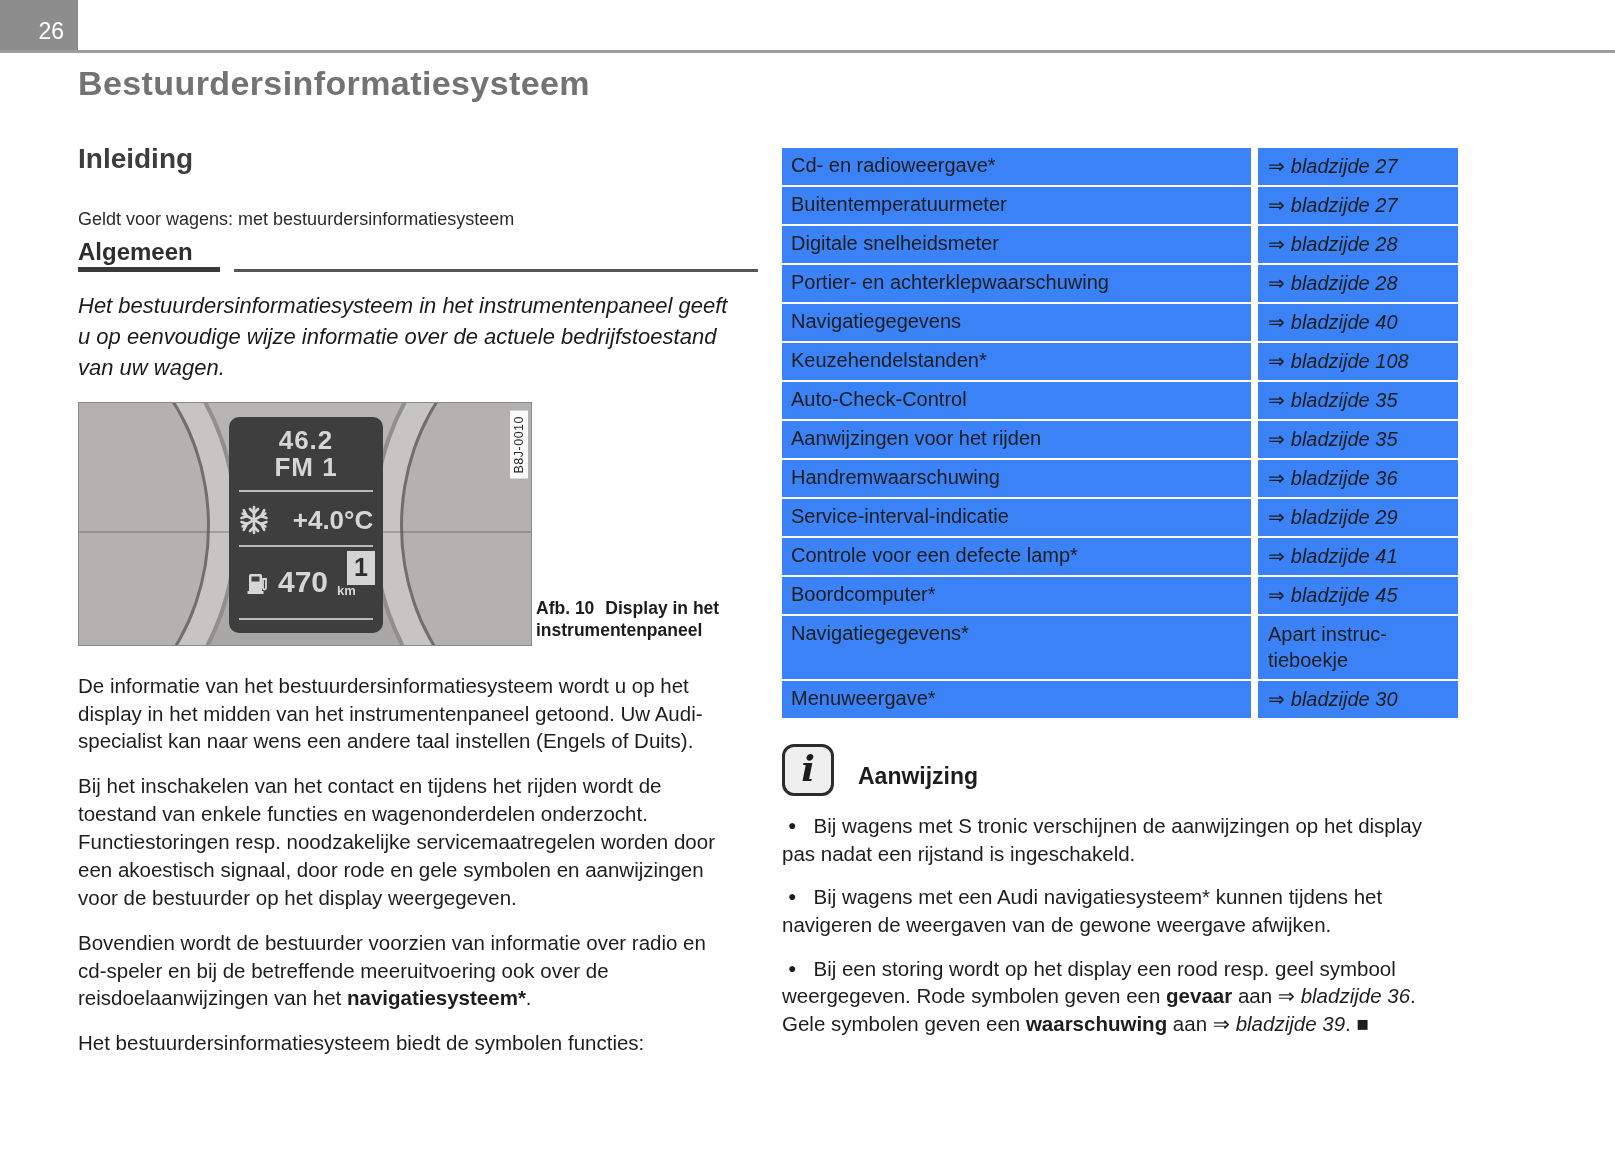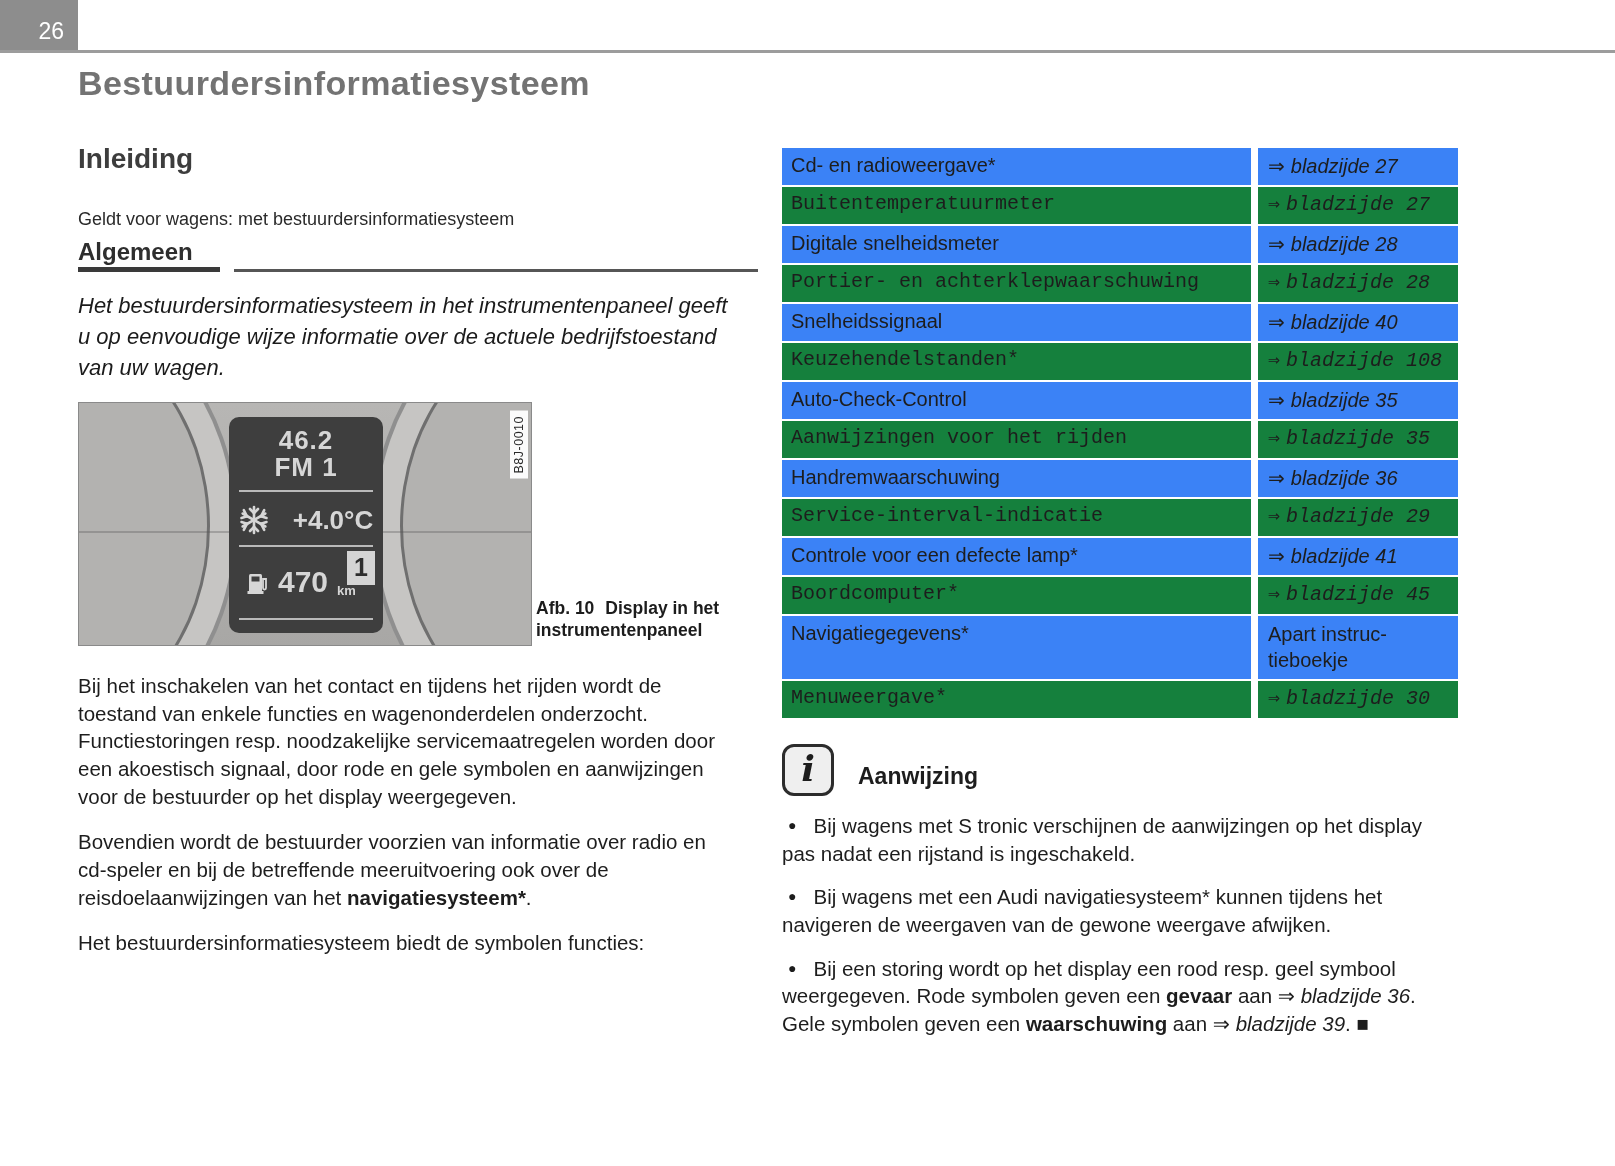--- a/index.html
+++ b/index.html
@@ -57,21 +57,21 @@
 
   .body-paras p{font-size:20.5px;line-height:1.36;margin:17px 0 0 0;width:657px;}
   .body-paras p:first-child{margin-top:26px;}
 
   
   .right-col{position:absolute;left:782px;top:148px;width:683px;}
   .trow{display:flex;margin-bottom:2px;}
   .cell-label{width:469px;margin-right:7px;padding:5px 8px 6px 9px;box-sizing:border-box;
     font-size:20px;min-height:35px;line-height:1.22;}
   .cell-ref{width:200px;padding:5px 6px 6px 10px;box-sizing:border-box;font-size:20px;min-height:35px;line-height:1.3;}
-  .trow.shaded .cell-label,.trow.shaded .cell-ref{background:#15803d;font-family:Liberation Mono, monospace;}
+  .trow.shaded .cell-label,.trow.shaded .cell-ref{background:#3b82f6;}
   .trow.plain .cell-label,.trow.plain .cell-ref{background:#3b82f6;}
   .cell-ref .arrow{margin-right:6px;font-style:normal;}
   .cell-ref .pageref{font-style:italic;}
 
   
   .note{margin-top:26px;width:668px;}
   .note-head{display:flex;align-items:center;}
   .info-icon{width:52px;height:52px;border:3px solid #2c2c2c;border-radius:12px;background:#efefef;
     display:flex;align-items:center;justify-content:center;box-sizing:border-box;}
   .info-icon span{font-family:"DejaVu Serif",serif;font-style:italic;font-weight:bold;
@@ -147,20 +147,21 @@
         <div class="disp-line disp-bottom"></div>
       </div>
       <div class="code-label">B8J-0010</div>
     </div>
     <div class="caption">
       <span class="cap-label">Afb. 10</span><span>Display in het instrumentenpaneel</span>
     </div>
   </div>
 
   <div class="body-paras">
+    <p>De informatie van het bestuurdersinformatiesysteem wordt u op het display in het midden van het instrumentenpaneel getoond. Uw Audi-specialist kan naar wens een andere taal instellen (Engels of Duits).</p>
     <p>Bij het inschakelen van het contact en tijdens het rijden wordt de toestand van enkele functies en wagenonderdelen onderzocht. Functiestoringen resp. noodzakelijke servicemaatregelen worden door een akoestisch signaal, door rode en gele symbolen en aanwijzingen voor de bestuurder op het display weergegeven.</p>
     <p id="p3"><span>Bovendien wordt de bestuurder voorzien van informatie over radio en cd-speler en bij de betreffende meeruitvoering ook over de reisdoelaanwijzingen van het </span><span class="bold">navigatiesysteem*</span><span>.</span></p>
     <p>Het bestuurdersinformatiesysteem biedt de symbolen functies:</p>
   </div>
 </div>
 
 <div class="right-col">
   <div id="function-table">
       <div class="trow plain">
         <div class="cell-label">Cd- en radioweergave*</div>
@@ -172,21 +173,21 @@
       </div>
       <div class="trow plain">
         <div class="cell-label">Digitale snelheidsmeter</div>
         <div class="cell-ref"><span class="arrow">⇒</span><span class="pageref">bladzijde 28</span></div>
       </div>
       <div class="trow shaded">
         <div class="cell-label">Portier- en achterklepwaarschuwing</div>
         <div class="cell-ref"><span class="arrow">⇒</span><span class="pageref">bladzijde 28</span></div>
       </div>
       <div class="trow plain">
-        <div class="cell-label">Snelheidssignaal</div>
+        <div class="cell-label">Navigatiegegevens</div>
         <div class="cell-ref"><span class="arrow">⇒</span><span class="pageref">bladzijde 40</span></div>
       </div>
       <div class="trow shaded">
         <div class="cell-label">Keuzehendelstanden*</div>
         <div class="cell-ref"><span class="arrow">⇒</span><span class="pageref">bladzijde 108</span></div>
       </div>
       <div class="trow plain">
         <div class="cell-label">Auto-Check-Control</div>
         <div class="cell-ref"><span class="arrow">⇒</span><span class="pageref">bladzijde 35</span></div>
       </div>

